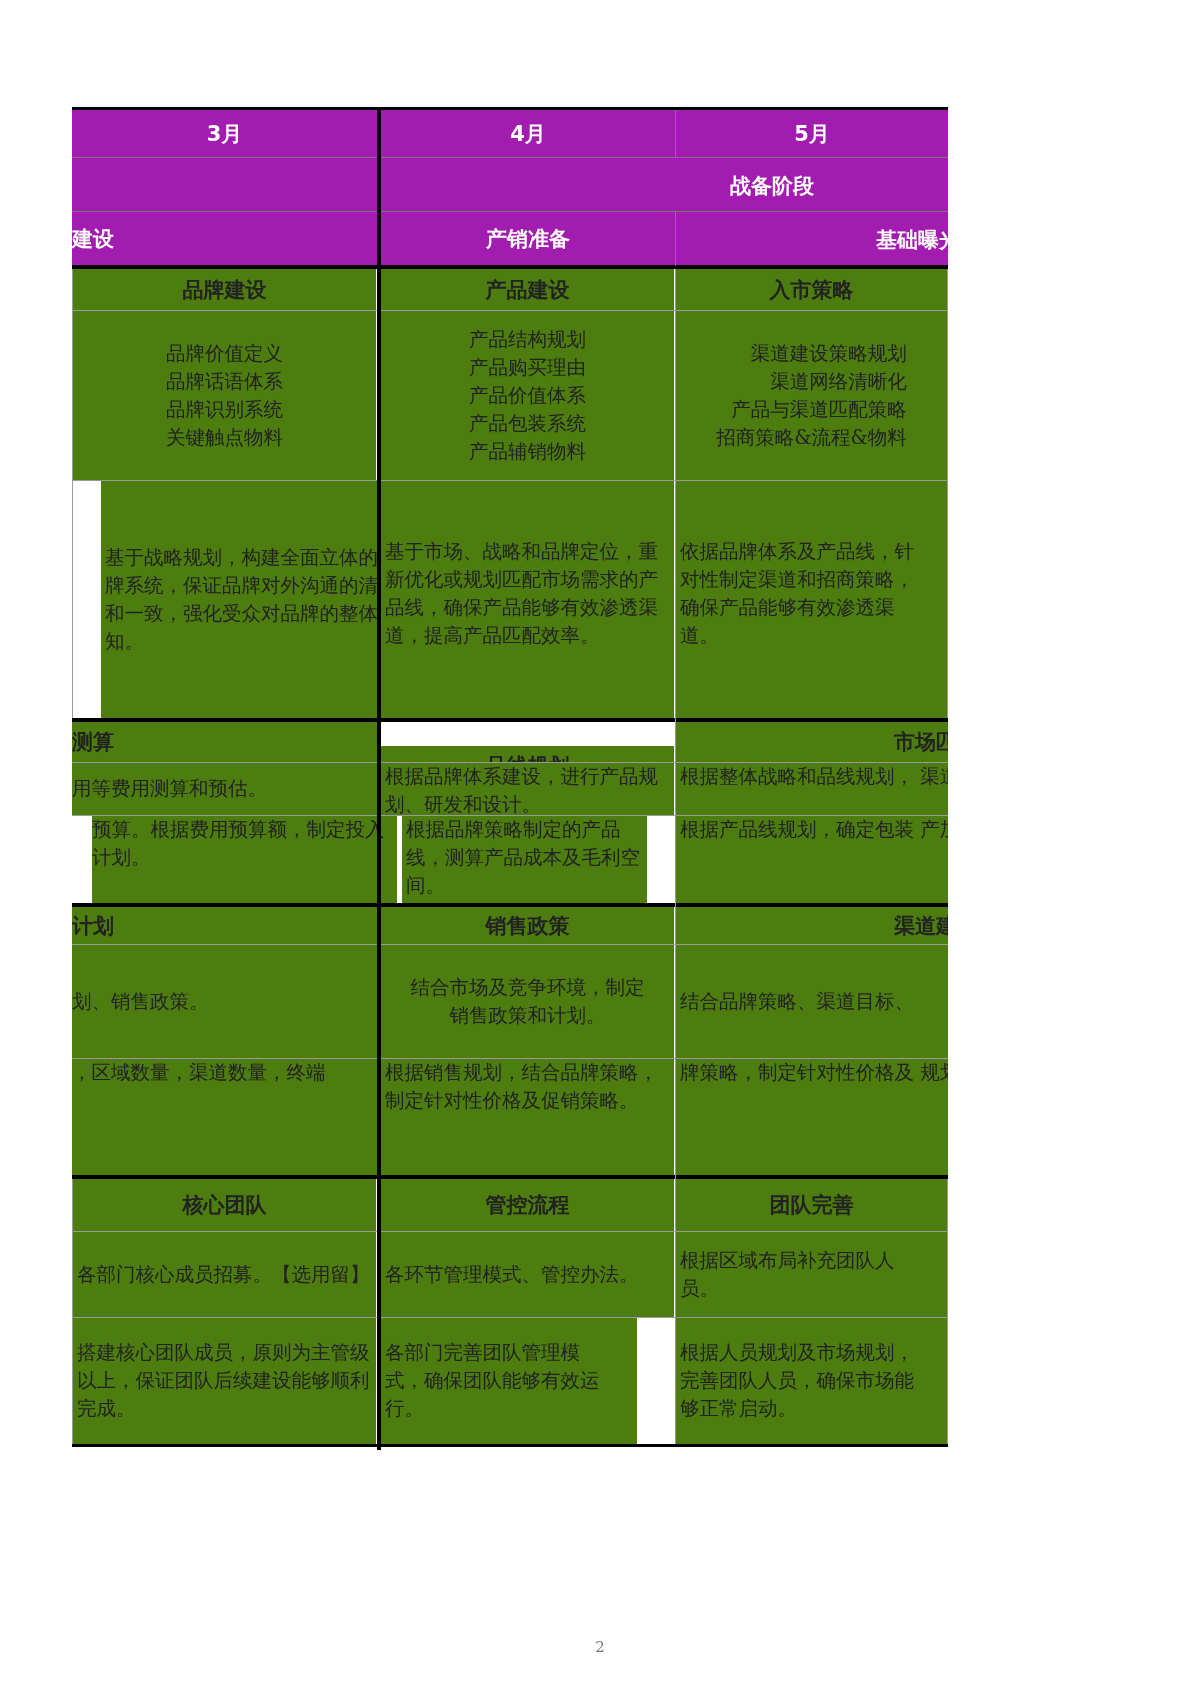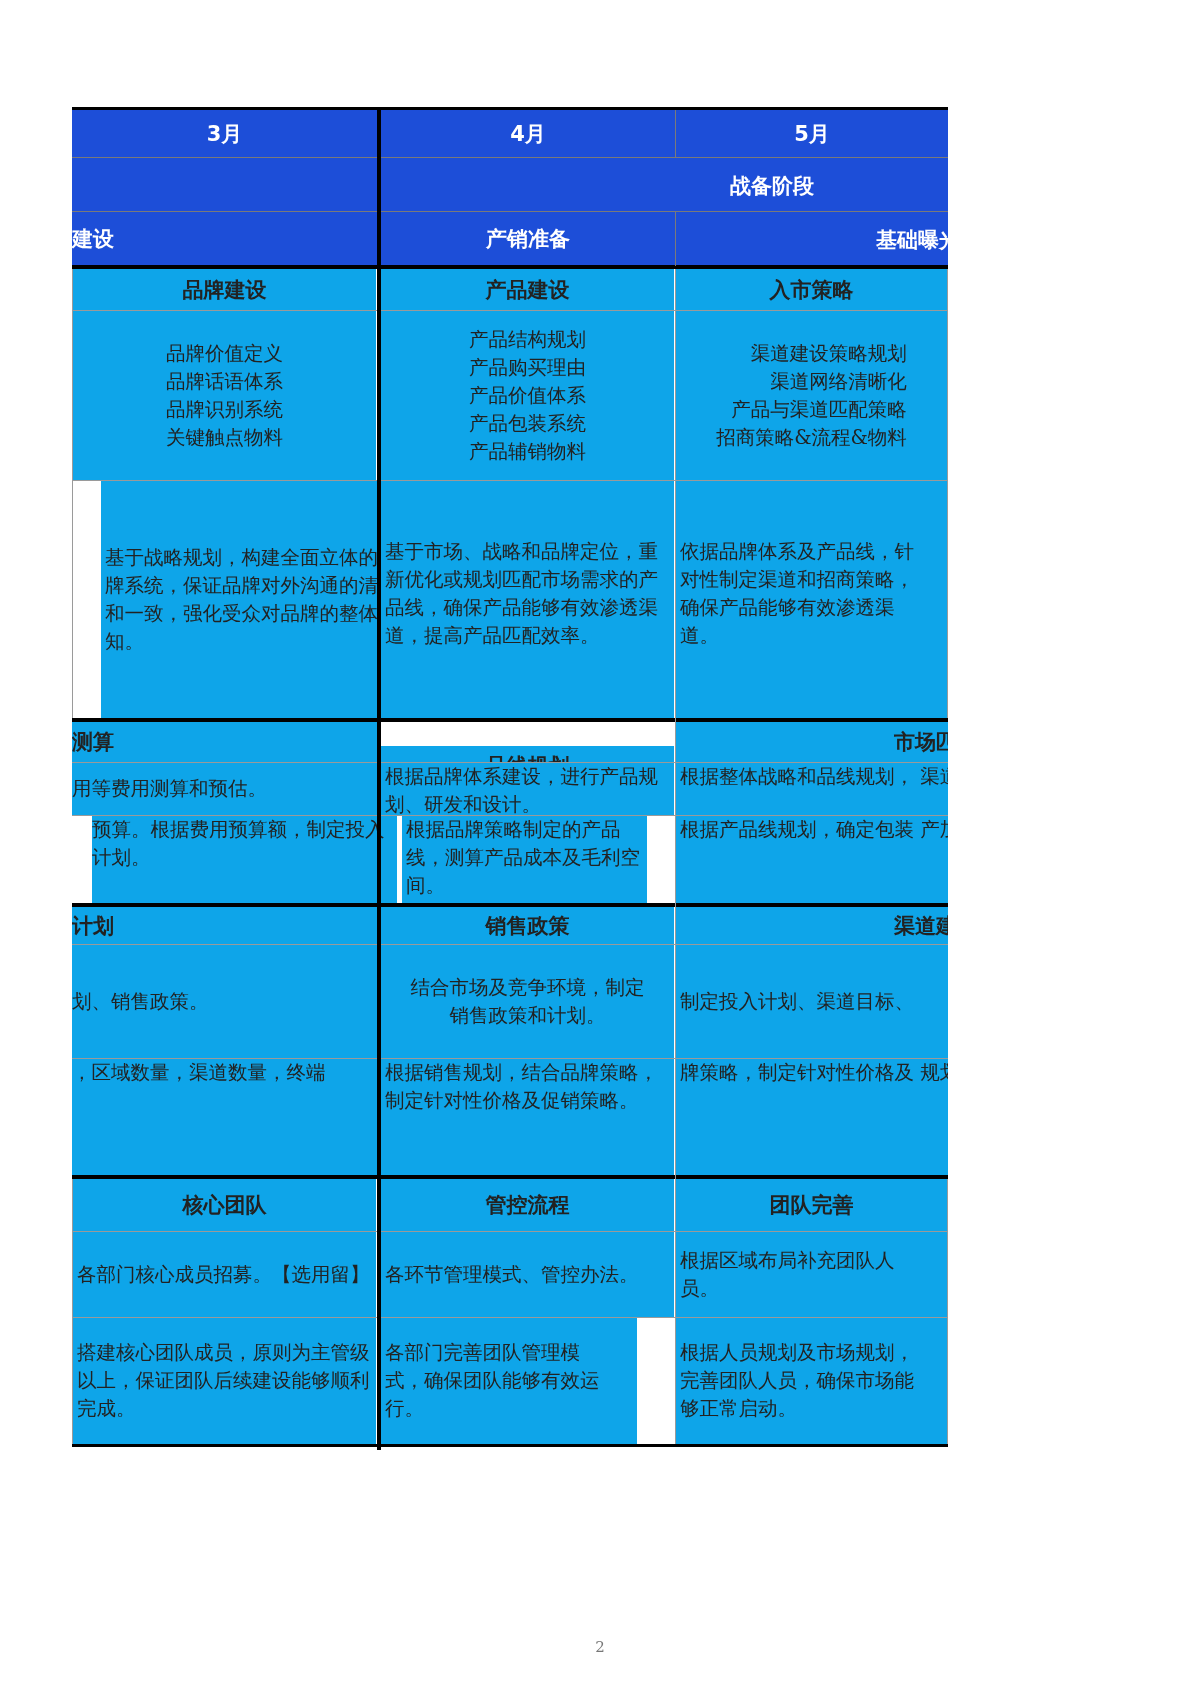--- a/index.html
+++ b/index.html
@@ -1,23 +1,23 @@
 <!DOCTYPE html>
 <html><head>
 <meta charset="utf-8">
 <style>
   html, body { margin:0; padding:0; background:#ffffff; }
   body { width:1200px; height:1698px; position:relative; overflow:hidden;
          font-family:"DejaVu Serif","Liberation Serif",serif; color:#222; }
   .abs { position:absolute; box-sizing:border-box; }
-  .hdr { background:#1d4ed8; color:#ffffff; font-family:"DejaVu Sans","Liberation Sans",sans-serif;
+  .hdr { background:#a21caf; color:#ffffff; font-family:"DejaVu Sans","Liberation Sans",sans-serif;
          font-weight:bold; font-size:21px; display:flex; align-items:center; white-space:nowrap; overflow:hidden; }
   .hdr.center { justify-content:center; }
   .hdr.left { justify-content:flex-start; padding-left:0; }
-  .cell { background:#0ea5e9; display:flex; align-items:center; overflow:hidden; font-size:19.5px; line-height:28px; }
+  .cell { background:#4d7c0f; display:flex; align-items:center; overflow:hidden; font-size:19.5px; line-height:28px; }
   .cell.center { justify-content:center; text-align:center; }
   .cell.left { justify-content:flex-start; text-align:left; padding-left:4px; padding-right:2px; }
   .cell.top { align-items:flex-start; }
   .cell.clip { white-space:nowrap; }
   .sec { font-family:"DejaVu Sans","Liberation Sans",sans-serif; font-weight:bold; font-size:21px; }
   .hline { position:absolute; height:1px; background:#9a9a9a; }
   .hline.thick { height:4px; background:#000; }
   .vline { position:absolute; width:1px; background:#9a9a9a; }
   .vline.thick { width:4px; background:#000; }
   .lines { white-space:pre-line; }
@@ -112,21 +112,21 @@
 <div class="abs cell center sec" style="left:381px;top:907px;width:293px;height:37px;">
     <span>销售政策</span>
   </div>
 <div class="abs cell sec clip" style="left:676px;top:907px;width:272px;height:37px;justify-content:flex-end;">
     <span style="margin-right:-30px;">渠道建设</span>
   </div>
 
 <div class="abs cell left clip" style="left:72px;top:945px;width:305px;height:113px;padding-left:0;">划、销售政策。</div>
 <div class="abs cell center lines" style="left:381px;top:945px;width:293px;height:113px;">结合市场及竞争环境，制定
 销售政策和计划。</div>
-<div class="abs cell left clip" style="left:676px;top:945px;width:272px;height:113px;">制定投入计划、渠道目标、</div>
+<div class="abs cell left clip" style="left:676px;top:945px;width:272px;height:113px;">结合品牌策略、渠道目标、</div>
 
 <div class="abs cell left top clip" style="left:72px;top:1059px;width:305px;height:116px;padding-left:0;">，区域数量，渠道数量，终端</div>
 <div class="abs cell left top" style="left:381px;top:1059px;width:293px;height:116px;">根据销售规划，结合品牌策略，制定针对性价格及促销策略。</div>
 <div class="abs cell left top clip lines" style="left:676px;top:1059px;width:272px;height:116px;">牌策略，制定针对性价格及
 规划，制定各区域的渠道类
 渠道进入方式等。</div>
 
 <div class="abs cell center sec" style="left:73px;top:1179px;width:303px;height:52px;">
     <span>核心团队</span>
   </div>

